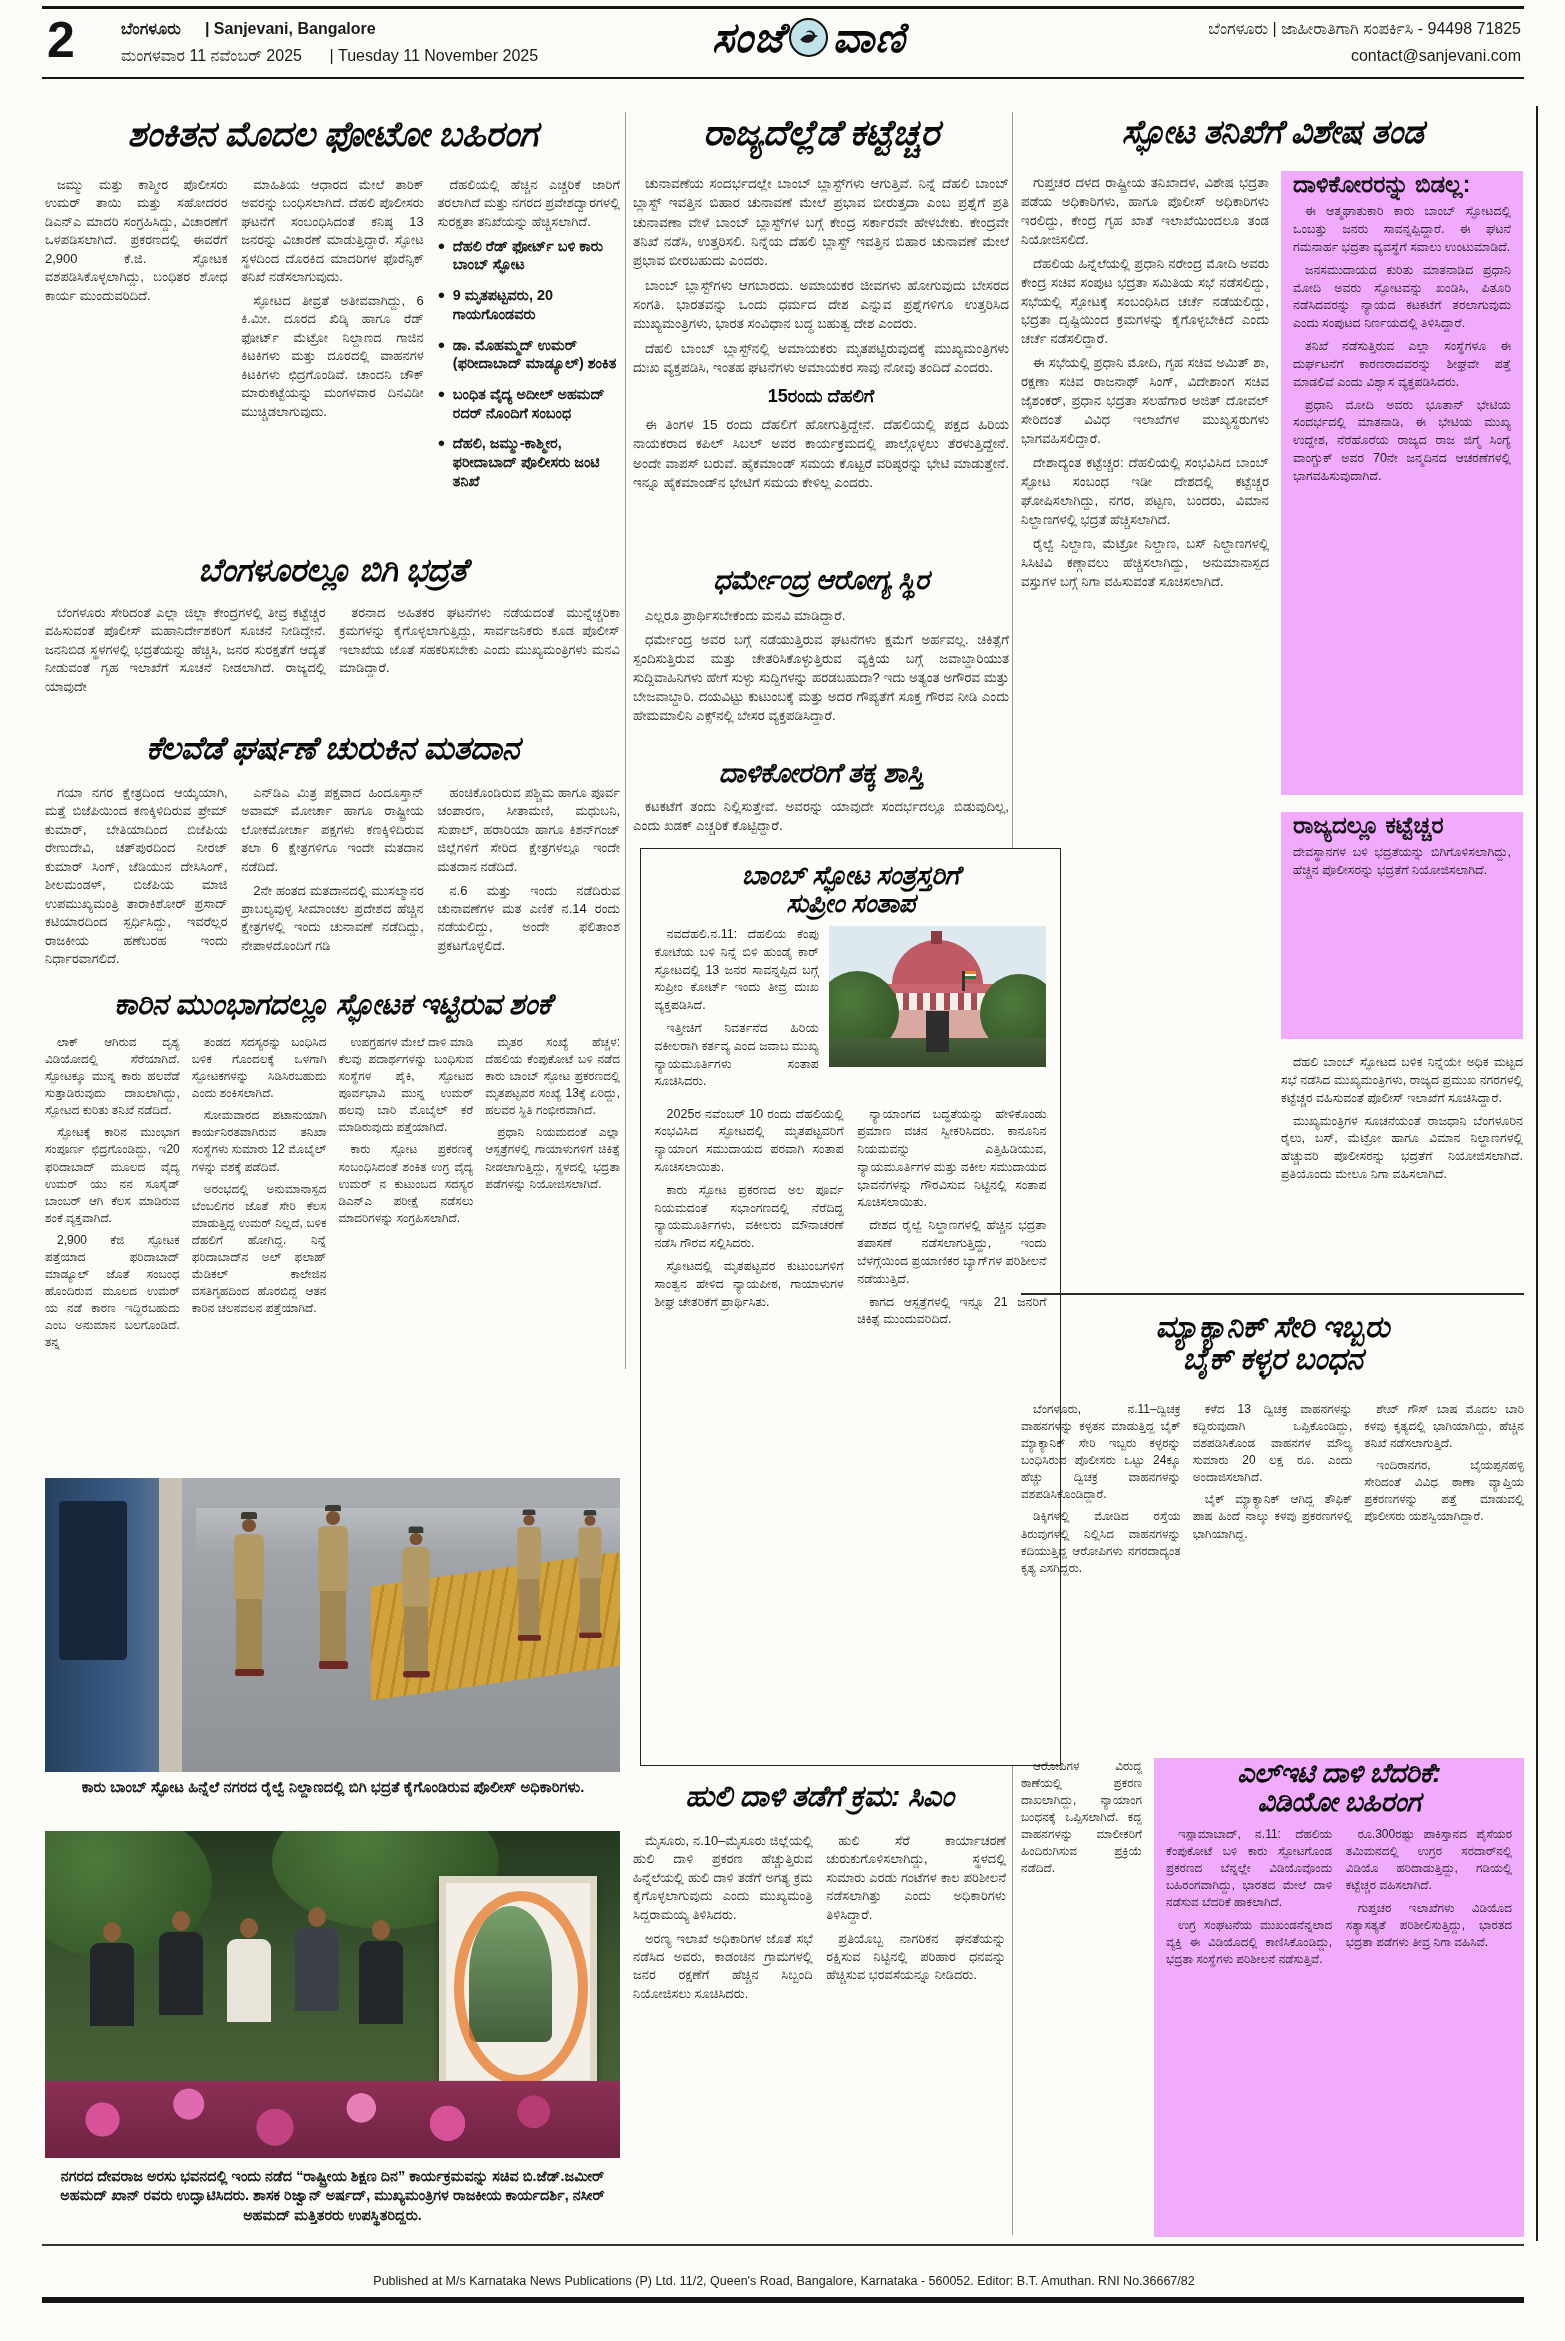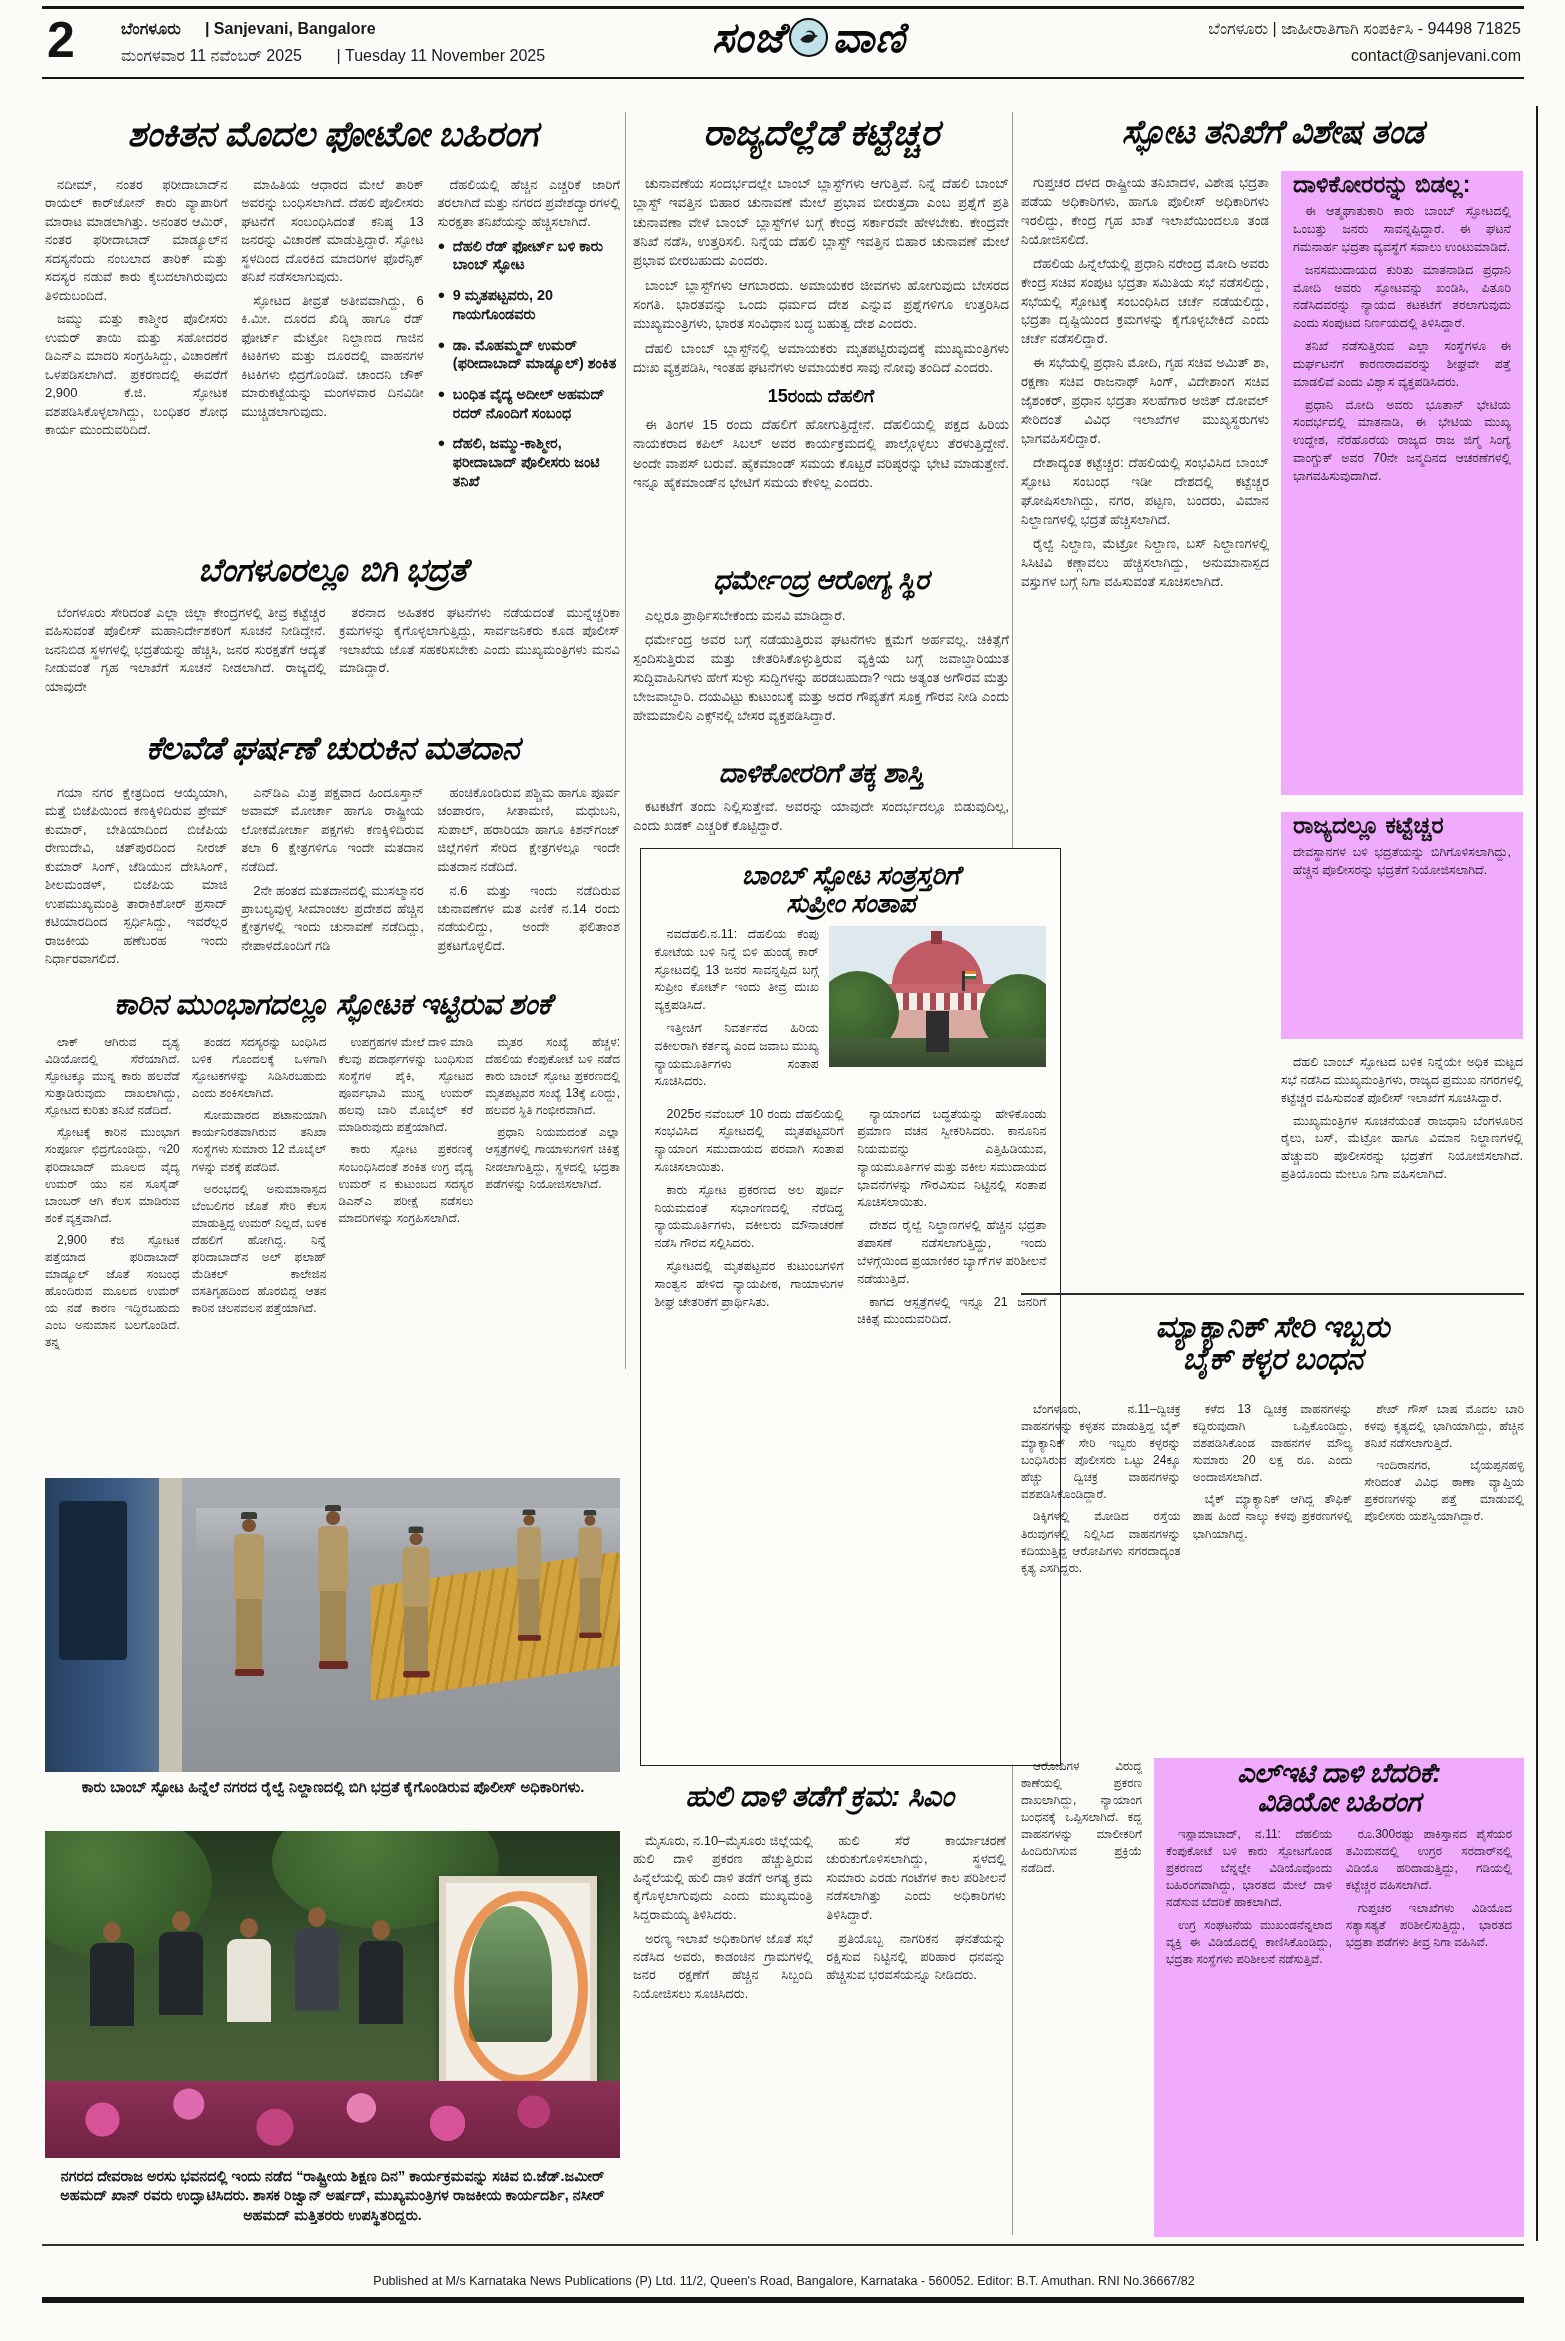--- a/index.html
+++ b/index.html
@@ -47,21 +47,21 @@
   <div class="abs rule" style="left:42px;top:6px;width:1482px;height:3px;"></div>
 
   <div class="abs" style="left:47px;top:15px;font-size:50px;font-weight:bold;line-height:1;">2</div>
 
   <div class="abs header-small" style="left:121px;top:19.7px;font-weight:bold;">
     <span>ಬೆಂಗಳೂರು</span>
     <span style="margin-left:19.7px;">| Sanjevani, Bangalore</span>
   </div>
   <div class="abs header-small" style="left:121px;top:47px;">
     <span>ಮಂಗಳವಾರ 11 ನವೆಂಬರ್ 2025</span>
-    <span style="margin-left:30px;text-align:center;">| Tuesday 11 November 2025</span>
+    <span style="margin-left:23px;text-align:center;">| Tuesday 11 November 2025</span>
   </div>
 
   <div class="abs masthead" style="left:712px;top:13.6px;">
     <span>ಸಂಜೆ</span>
     <span class="bird-circle">
       <svg width="21" height="18" viewBox="0 0 28 24">
         <path d="M3 14 C8 8, 14 6, 20 8 C18 4, 14 3, 10 5 C14 0, 22 2, 23 8 L27 9 L22 12 C21 18, 12 20, 6 17 Z" fill="#1b1b1b"></path>
       </svg>
     </span>
     <span>ವಾಣಿ</span>
@@ -74,21 +74,20 @@
 
 
   <div class="vrule" style="left:625px;top:112px;height:1257px;"></div>
   <div class="vrule" style="left:1012px;top:112px;height:2123px;"></div>
   <div class="abs" style="left:1536px;top:106px;width:2.3px;height:2135px;background:#1a1a1a;"></div>
 
   <div class="abs hl" style="left:45px;top:115px;width:575px;font-size:35px;">ಶಂಕಿತನ ಮೊದಲ ಫೋಟೋ ಬಹಿರಂಗ</div>
 
   <div class="abs cols" style="left:45px;top:176px;width:575px;height:362px;">
     <div class="body-txt">
-        <p>ನದೀಮ್, ನಂತರ ಫರೀದಾಬಾದ್‌ನ ರಾಯಲ್ ಕಾರ್‌ಜೋನ್ ಕಾರು ವ್ಯಾಪಾರಿಗೆ ಮಾರಾಟ ಮಾಡಲಾಗಿತ್ತು. ಅನಂತರ ಆಮಿರ್, ನಂತರ ಫರೀದಾಬಾದ್ ಮಾಡ್ಯೂಲ್‌ನ ಸದಸ್ಯನೆಂದು ನಂಬಲಾದ ತಾರಿಕ್ ಮತ್ತು ಸದಸ್ಯರ ನಡುವೆ ಕಾರು ಕೈಬದಲಾಗಿರುವುದು ತಿಳಿದುಬಂದಿದೆ.</p>
         <p>ಜಮ್ಮು ಮತ್ತು ಕಾಶ್ಮೀರ ಪೊಲೀಸರು ಉಮರ್ ತಾಯಿ ಮತ್ತು ಸಹೋದರರ ಡಿಎನ್‌ಎ ಮಾದರಿ ಸಂಗ್ರಹಿಸಿದ್ದು, ವಿಚಾರಣೆಗೆ ಒಳಪಡಿಸಲಾಗಿದೆ. ಪ್ರಕರಣದಲ್ಲಿ ಈವರೆಗೆ 2,900 ಕೆ.ಜಿ. ಸ್ಫೋಟಕ ವಶಪಡಿಸಿಕೊಳ್ಳಲಾಗಿದ್ದು, ಬಂಧಿತರ ಶೋಧ ಕಾರ್ಯ ಮುಂದುವರಿದಿದೆ.</p>
       </div>
     <div class="body-txt">
         <p>ಮಾಹಿತಿಯ ಆಧಾರದ ಮೇಲೆ ತಾರಿಕ್ ಅವರನ್ನು ಬಂಧಿಸಲಾಗಿದೆ. ದೆಹಲಿ ಪೊಲೀಸರು ಘಟನೆಗೆ ಸಂಬಂಧಿಸಿದಂತೆ ಕನಿಷ್ಠ 13 ಜನರನ್ನು ವಿಚಾರಣೆ ಮಾಡುತ್ತಿದ್ದಾರೆ. ಸ್ಫೋಟ ಸ್ಥಳದಿಂದ ದೊರಕಿದ ಮಾದರಿಗಳ ಫೊರೆನ್ಸಿಕ್ ತನಿಖೆ ನಡೆಸಲಾಗುವುದು.</p>
         <p>ಸ್ಫೋಟದ ತೀವ್ರತೆ ಅತೀವವಾಗಿದ್ದು, 6 ಕಿ.ಮೀ. ದೂರದ ಖಿಡ್ಕಿ ಹಾಗೂ ರೆಡ್ ಫೋರ್ಟ್ ಮೆಟ್ರೋ ನಿಲ್ದಾಣದ ಗಾಜಿನ ಕಿಟಕಿಗಳು ಮತ್ತು ದೂರದಲ್ಲಿ ವಾಹನಗಳ ಕಿಟಕಿಗಳು ಛಿದ್ರಗೊಂಡಿವೆ. ಚಾಂದನಿ ಚೌಕ್ ಮಾರುಕಟ್ಟೆಯನ್ನು ಮಂಗಳವಾರ ದಿನವಿಡೀ ಮುಚ್ಚಿಡಲಾಗುವುದು.</p>
       </div>
     <div>
       <div class="body-txt">
           <p>ದೆಹಲಿಯಲ್ಲಿ ಹೆಚ್ಚಿನ ಎಚ್ಚರಿಕೆ ಜಾರಿಗೆ ತರಲಾಗಿದೆ ಮತ್ತು ನಗರದ ಪ್ರವೇಶದ್ವಾರಗಳಲ್ಲಿ ಸುರಕ್ಷತಾ ತನಿಖೆಯನ್ನು ಹೆಚ್ಚಿಸಲಾಗಿದೆ.</p>
         </div>

